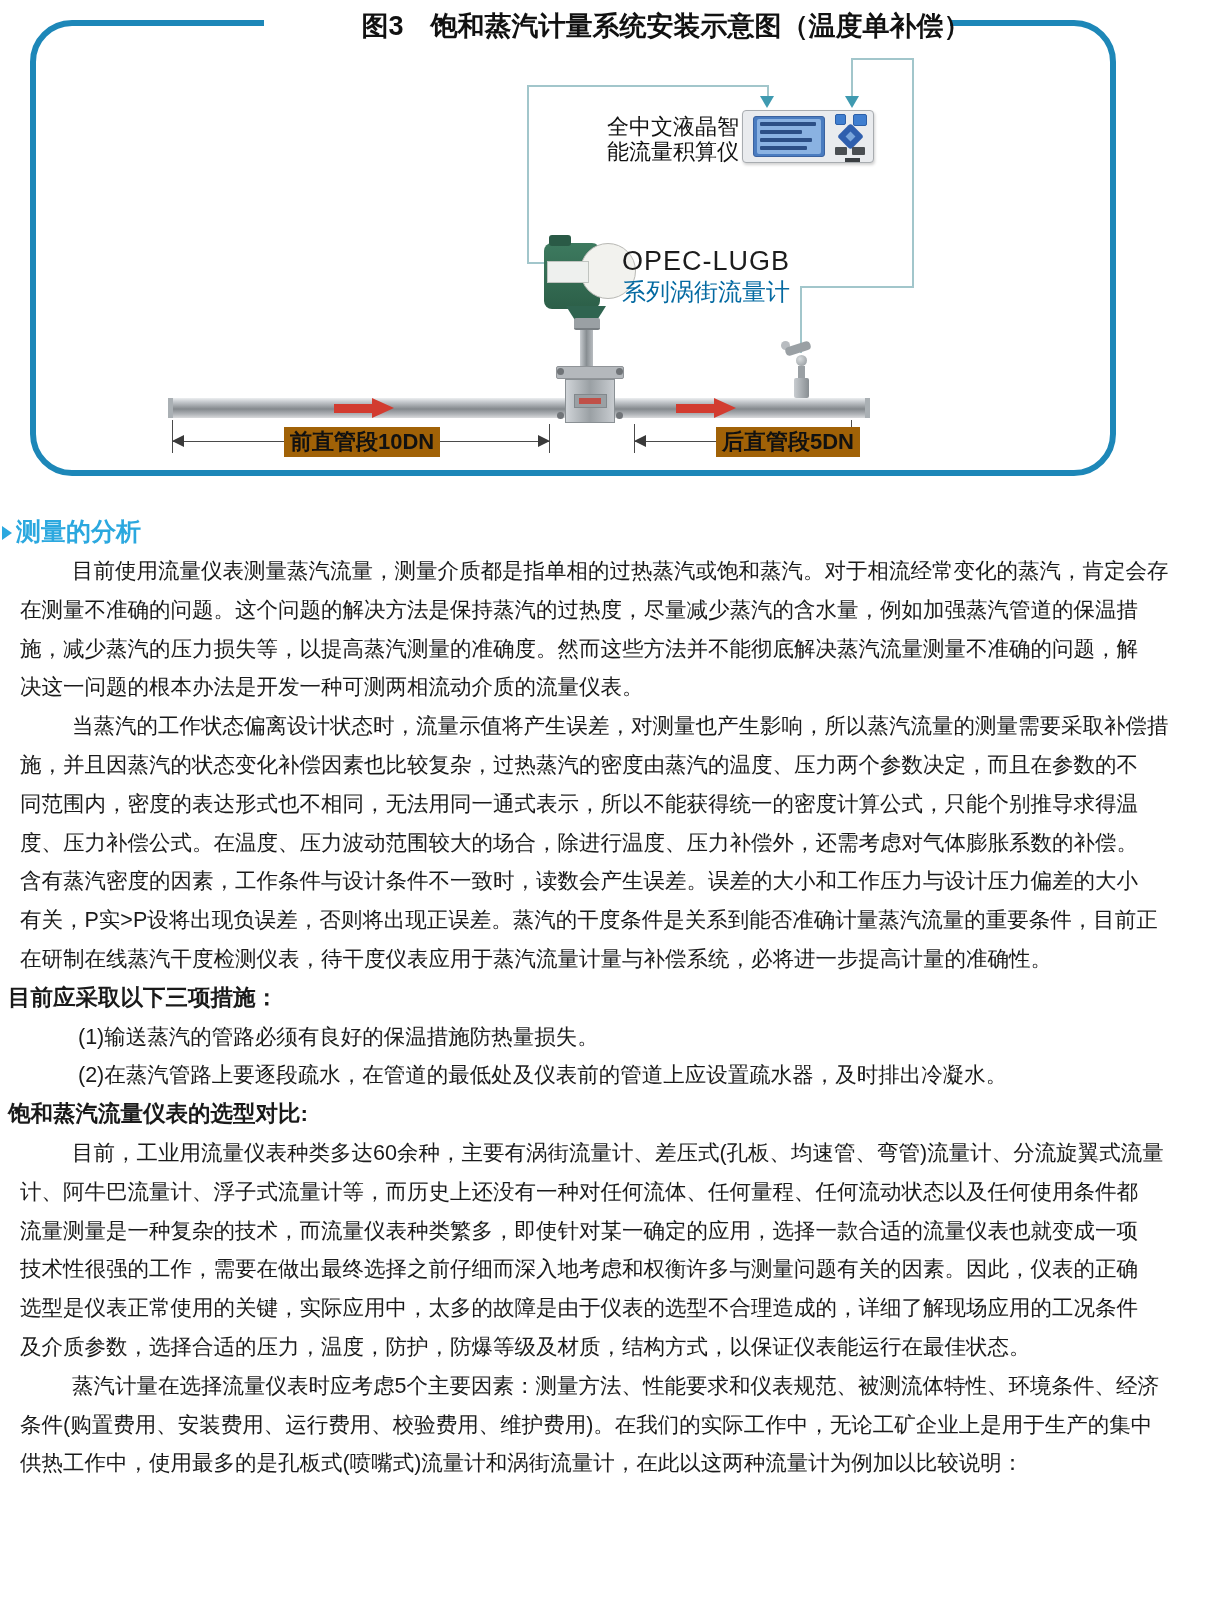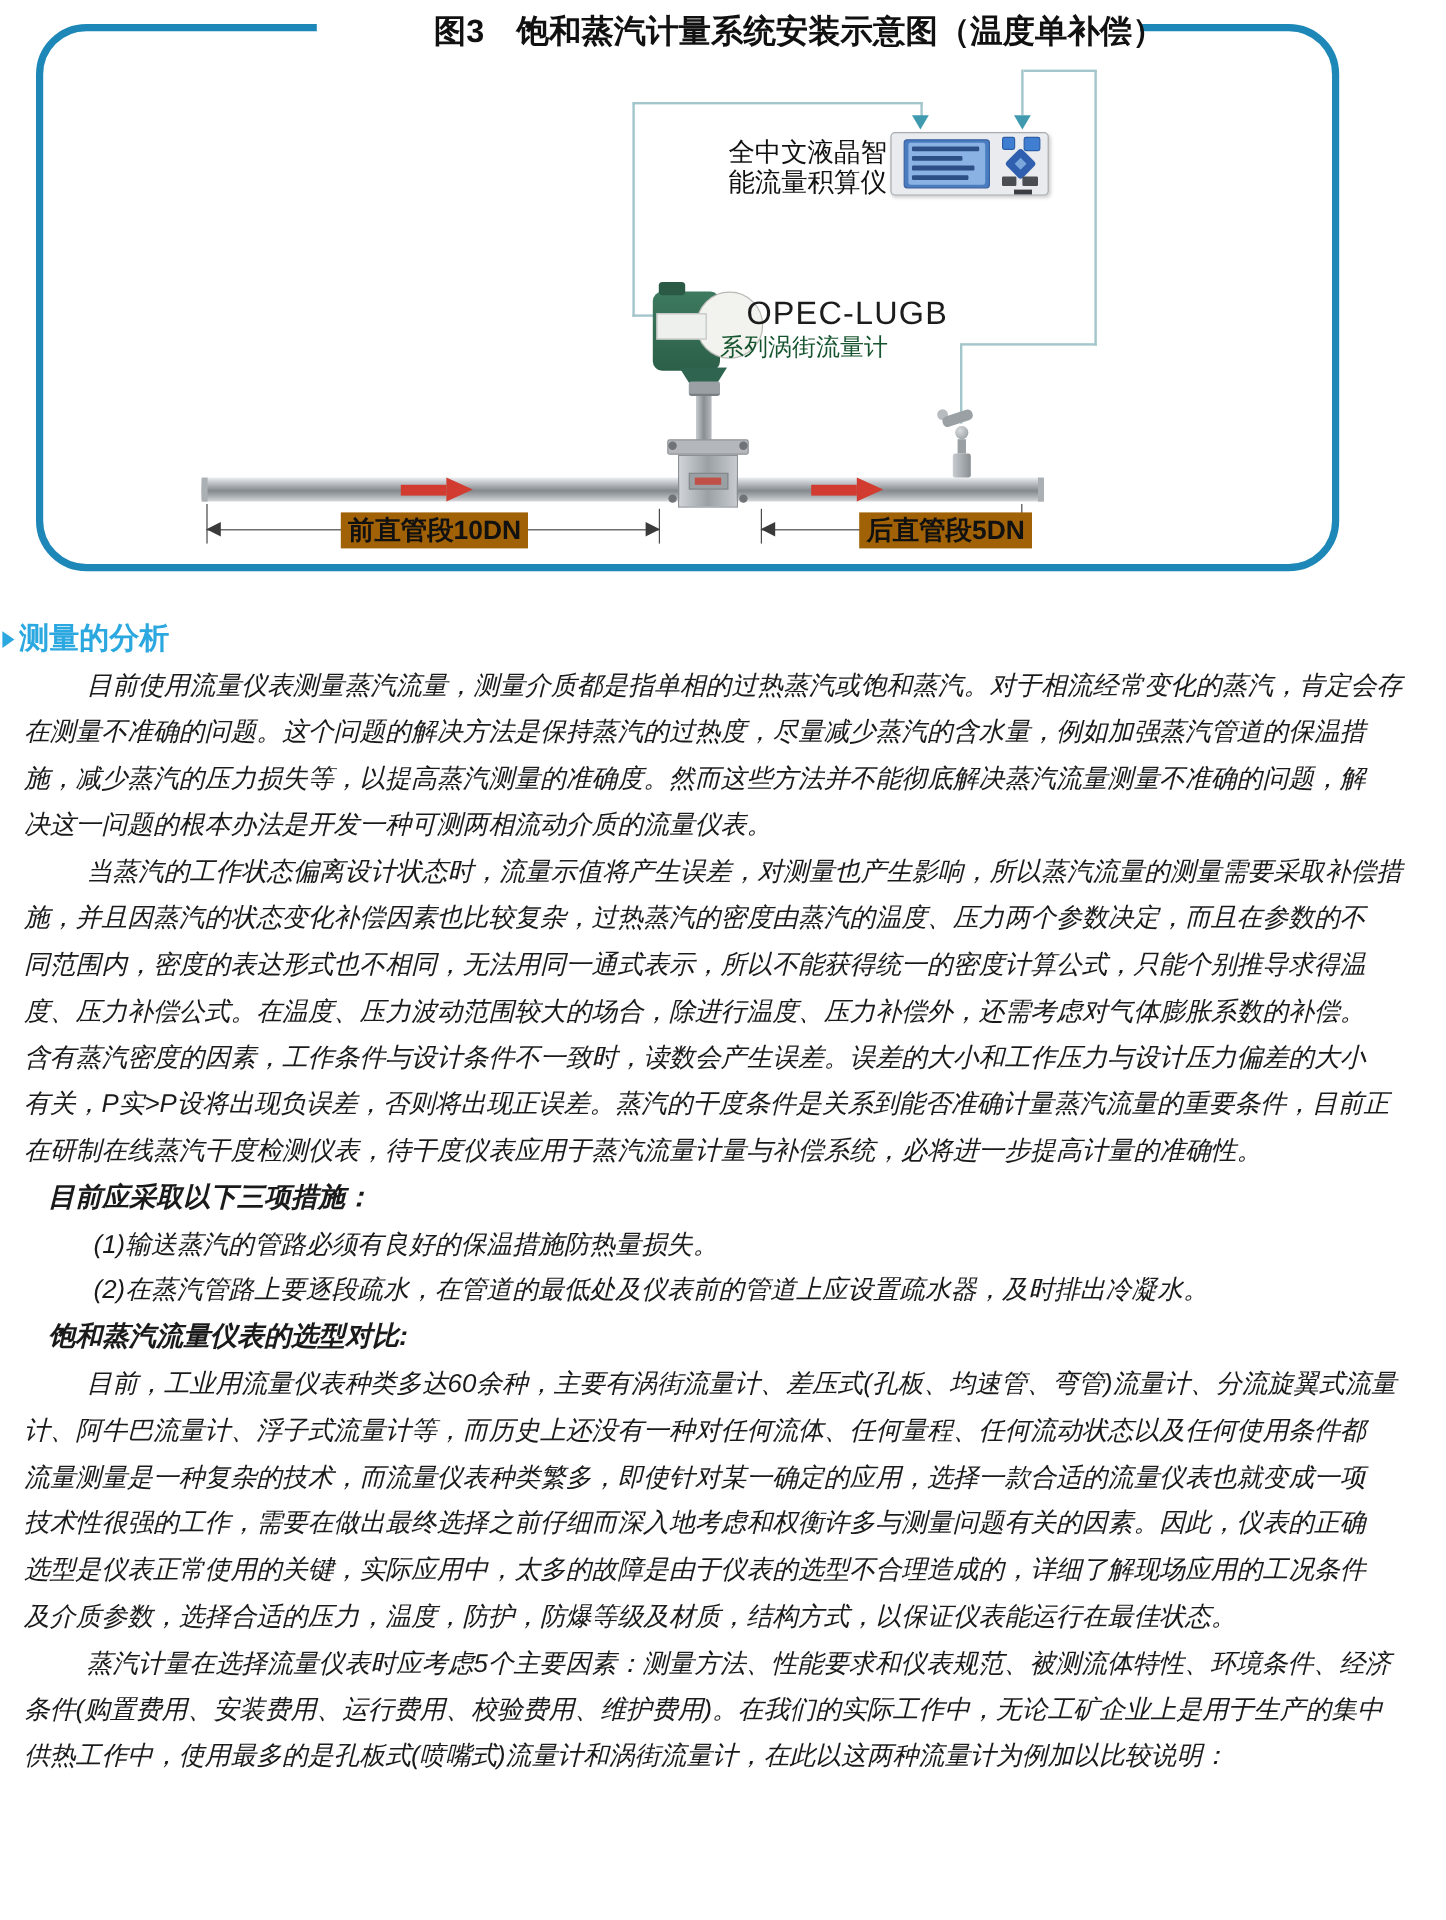--- a/index.html
+++ b/index.html
@@ -50,30 +50,30 @@
   .ts-knob{left:781px;top:341px;width:9px;height:9px;background:#b8bcc0;border-radius:50%;}
   .ts-ball{left:796px;top:355px;width:11px;height:11px;background:radial-gradient(circle at 35% 35%,#d8dcde,#8e9498);border-radius:50%;}
   .ts-neck{left:798px;top:366px;width:7px;height:12px;background:#9aa0a4;}
   .ts-collar{left:794px;top:378px;width:15px;height:20px;background:linear-gradient(90deg,#c8ccd0,#888e92);border-radius:2px;}
   
   .dim{background:#4a4a4a;}
   .ah-l{width:0;height:0;border-top:6px solid transparent;border-bottom:6px solid transparent;border-right:12px solid #3a3a3a;}
   .ah-r{width:0;height:0;border-top:6px solid transparent;border-bottom:6px solid transparent;border-left:12px solid #3a3a3a;}
   .dim-label{top:427px;background:#a16207;padding:0 6px;font-size:22px;font-weight:600;color:#111;white-space:nowrap;}
   .opec1{left:622px;top:246px;font-size:27px;letter-spacing:1px;color:#1c1c1c;white-space:nowrap;}
-  .opec2{left:600px;top:276px;font-size:20px;color:#14532d;white-space:nowrap;}
+  .opec2{left:622px;top:276px;font-size:24px;color:#0369a1;white-space:nowrap;}
   
   #section-heading{position:absolute;left:2px;top:515px;font-size:25px;font-weight:700;color:#2ba8df;white-space:nowrap;}
   #section-heading .tri{display:inline-block;width:0;height:0;border-top:7px solid transparent;border-bottom:7px solid transparent;border-left:10px solid #2ba8df;margin-right:4px;}
-  #article-lines{position:absolute;left:0;top:552px;width:971px;font-size:21.5px;color:#1a1a1a;font-style:italic;}
+  #article-lines{position:absolute;left:0;top:552px;width:971px;font-size:21.5px;color:#1a1a1a;}
   #article-lines .line{height:38.8px;line-height:38.8px;white-space:nowrap;}
   #article-lines .p{padding-left:72px;}
   #article-lines .c{padding-left:20px;}
   #article-lines .i{padding-left:78px;}
-  #article-lines .h{padding-left:40px;font-weight:700;font-size:22.5px;}
+  #article-lines .h{padding-left:8px;font-weight:700;font-size:22.5px;}
 </style>
 </head>
 <body>
 
 <div id="figure">
   <div class="frame"></div>
   <div class="title-mask"></div>
   <div class="fig-title">图3　饱和蒸汽计量系统安装示意图（温度单补偿）</div>
 
   <div class="wire" style="left:527px;top:86px;width:2px;height:178px;"></div>

